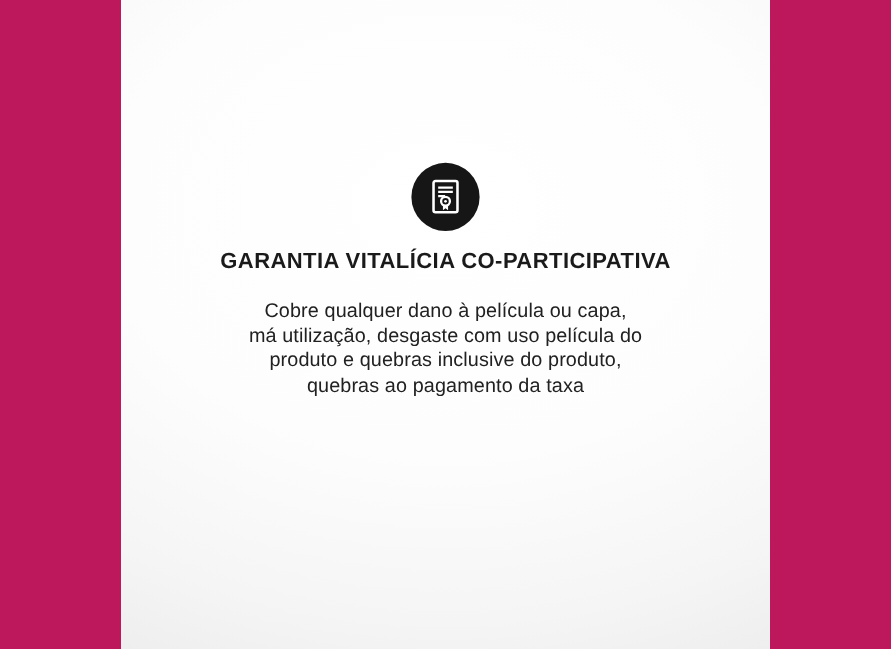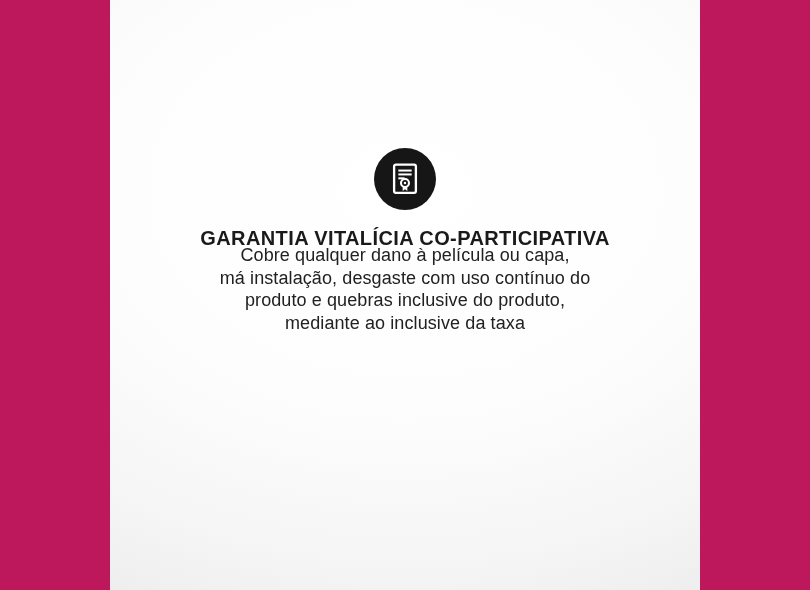--- a/index.html
+++ b/index.html
@@ -49,21 +49,21 @@
     font-size: 20px;
     line-height: 24px;
     font-weight: 700;
     letter-spacing: 0.4px;
     color: #1a1a1a;
     margin: 0;
   }
   .body-text {
     position: absolute;
     left: 0;
-    top: 244px;
+    top: 271px;
     width: 100%;
     text-align: center;
     font-size: 18px;
     line-height: 22.5px;
     font-weight: 400;
     letter-spacing: 0.1px;
     color: #212121;
   }
   .body-line {
     white-space: nowrap;
@@ -84,19 +84,19 @@
         <circle cx="18" cy="21.6" r="3.6" stroke="#ffffff" stroke-width="1.9"></circle>
         <circle cx="18" cy="21.6" r="1.1" fill="#ffffff"></circle>
         <polygon points="15.9,24.6 20.1,24.6 20.1,28.9 18,27.2 15.9,28.9" fill="#ffffff"></polygon>
       </svg>
     </div>
 
     <h1 class="headline">GARANTIA VITALÍCIA CO-PARTICIPATIVA</h1>
 
     <div class="body-text">
       <div class="body-line">Cobre qualquer dano à película ou capa,</div>
-      <div class="body-line">má instalação, desgaste com uso contínuo do</div>
+      <div class="body-line">má utilização, desgaste com uso película do</div>
       <div class="body-line">produto e quebras inclusive do produto,</div>
-      <div class="body-line">mediante ao inclusive da taxa</div>
+      <div class="body-line">quebras ao pagamento da taxa</div>
     </div>
 
   </div>
 </div>
 
 </body></html>

